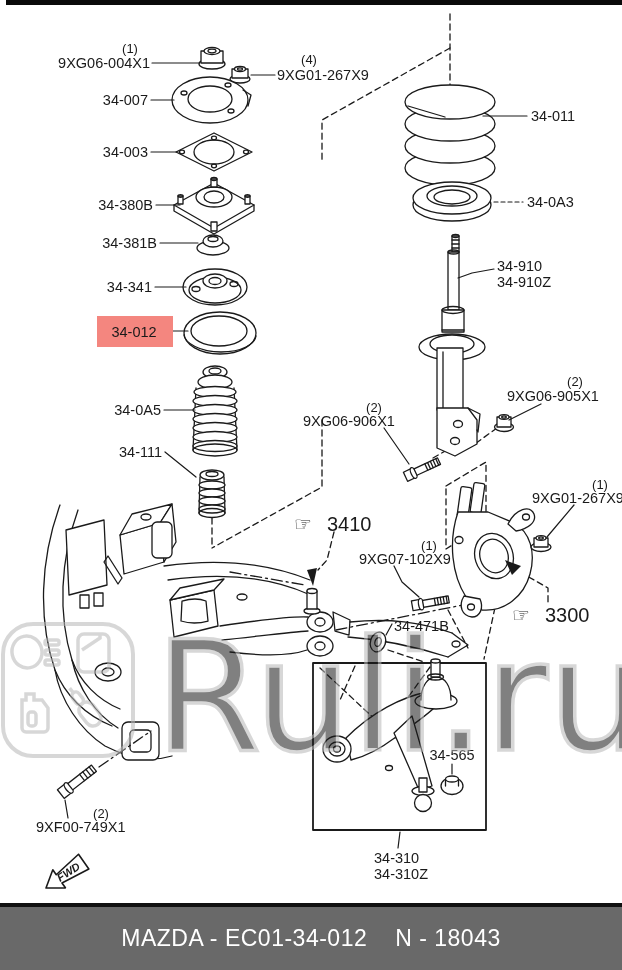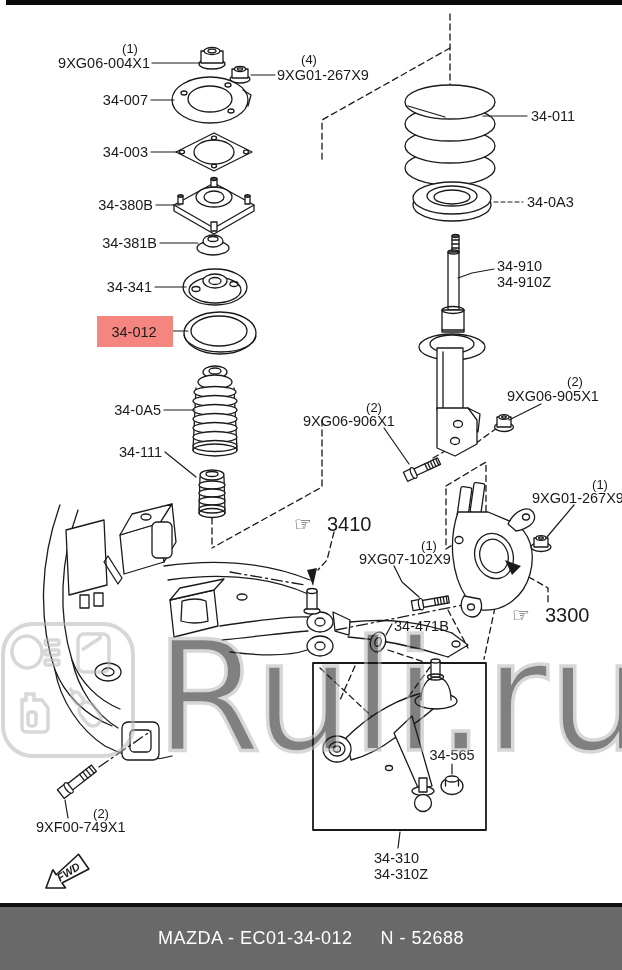--- a/index.html
+++ b/index.html
@@ -3,21 +3,21 @@
 <meta charset="utf-8">
 <style>
   html,body{margin:0;padding:0;background:#fff;}
   #stage{position:relative;width:622px;height:970px;background:#ffffff;overflow:hidden;
          font-family:"Liberation Sans",sans-serif;}
   #topstrip{position:absolute;left:6px;top:0;width:616px;height:5px;background:#0a0a0a;}
   #art{position:absolute;left:0;top:0;}
   #bottom{position:absolute;left:0;top:903px;width:622px;}
   #divider{height:4px;background:#111;}
   #footerbar{height:63px;background:#696969;display:flex;align-items:center;justify-content:center;
-             gap:28px;color:#fff;font-size:18px;letter-spacing:0.5px;}
+             gap:28px;color:#fff;font-size:23px;letter-spacing:0.5px;}
   text{font-family:"Liberation Sans",sans-serif;fill:#1a1a1a;}
   .lbl{font-size:14.5px;}
   .qty{font-size:13px;}
   .big{font-size:20px;}
   .hand{font-size:20px;}
   .wm{font-family:"DejaVu Sans",sans-serif;}
 </style>
 </head>
 <body>
 
@@ -397,16 +397,16 @@
         </g>
       </g>
       <text class="wm" x="155" y="750" font-size="153" stroke="#b8b8b8" stroke-width="3.5" fill="none">Ruli.ru</text>
     </g>
   </svg>
 
   <div id="bottom">
     <div id="divider"></div>
     <div id="footerbar">
       <span>MAZDA - EC01-34-012</span>
-      <span>N - 52688</span>
+      <span>N - 18043</span>
     </div>
   </div>
 </div>
 
 </body></html>

